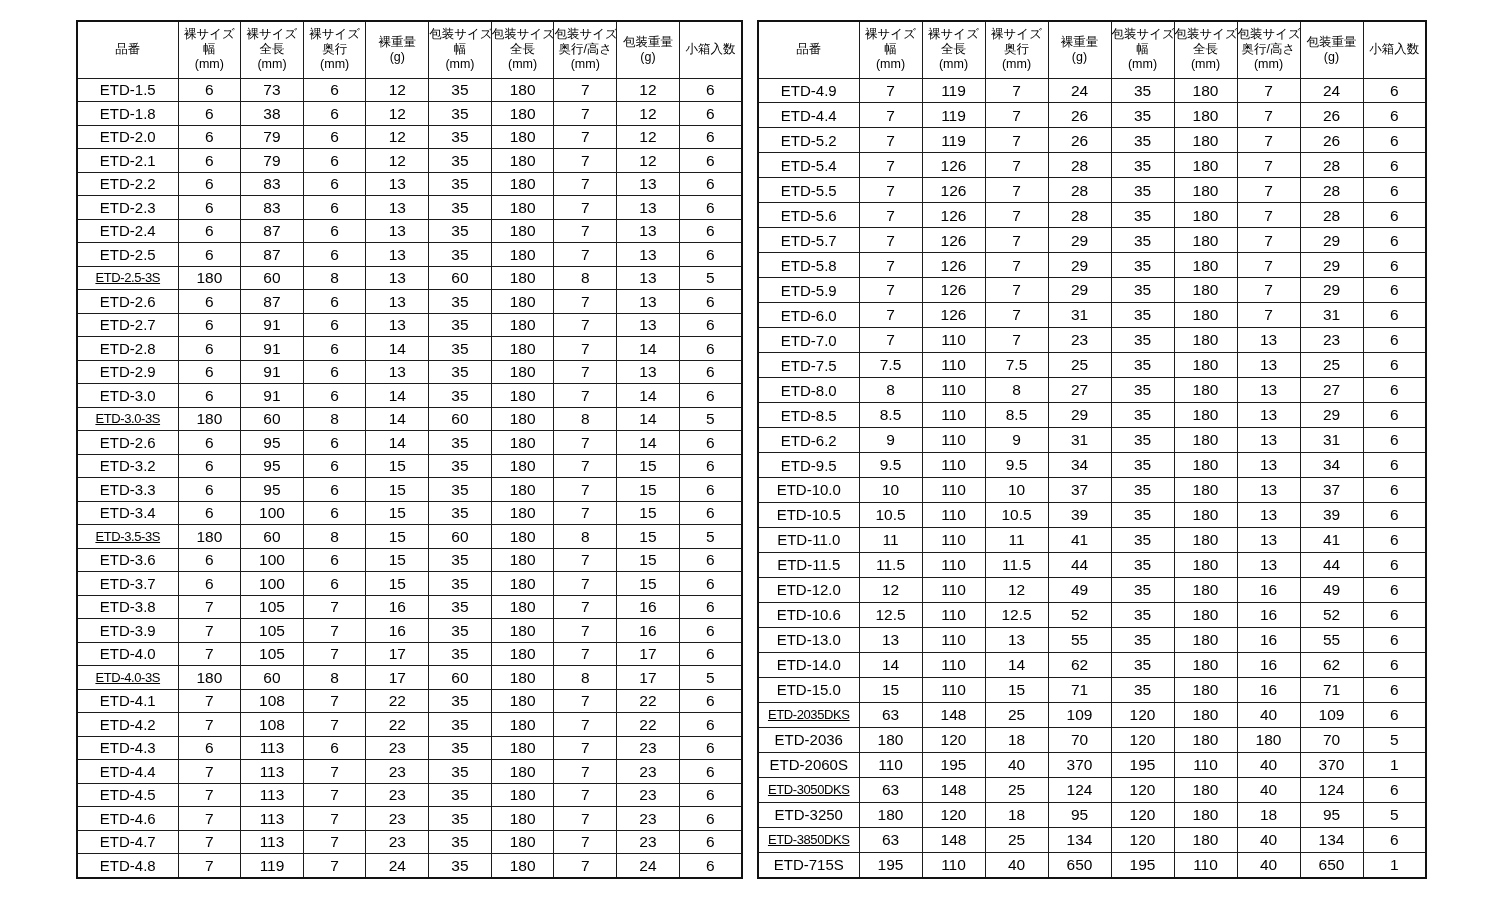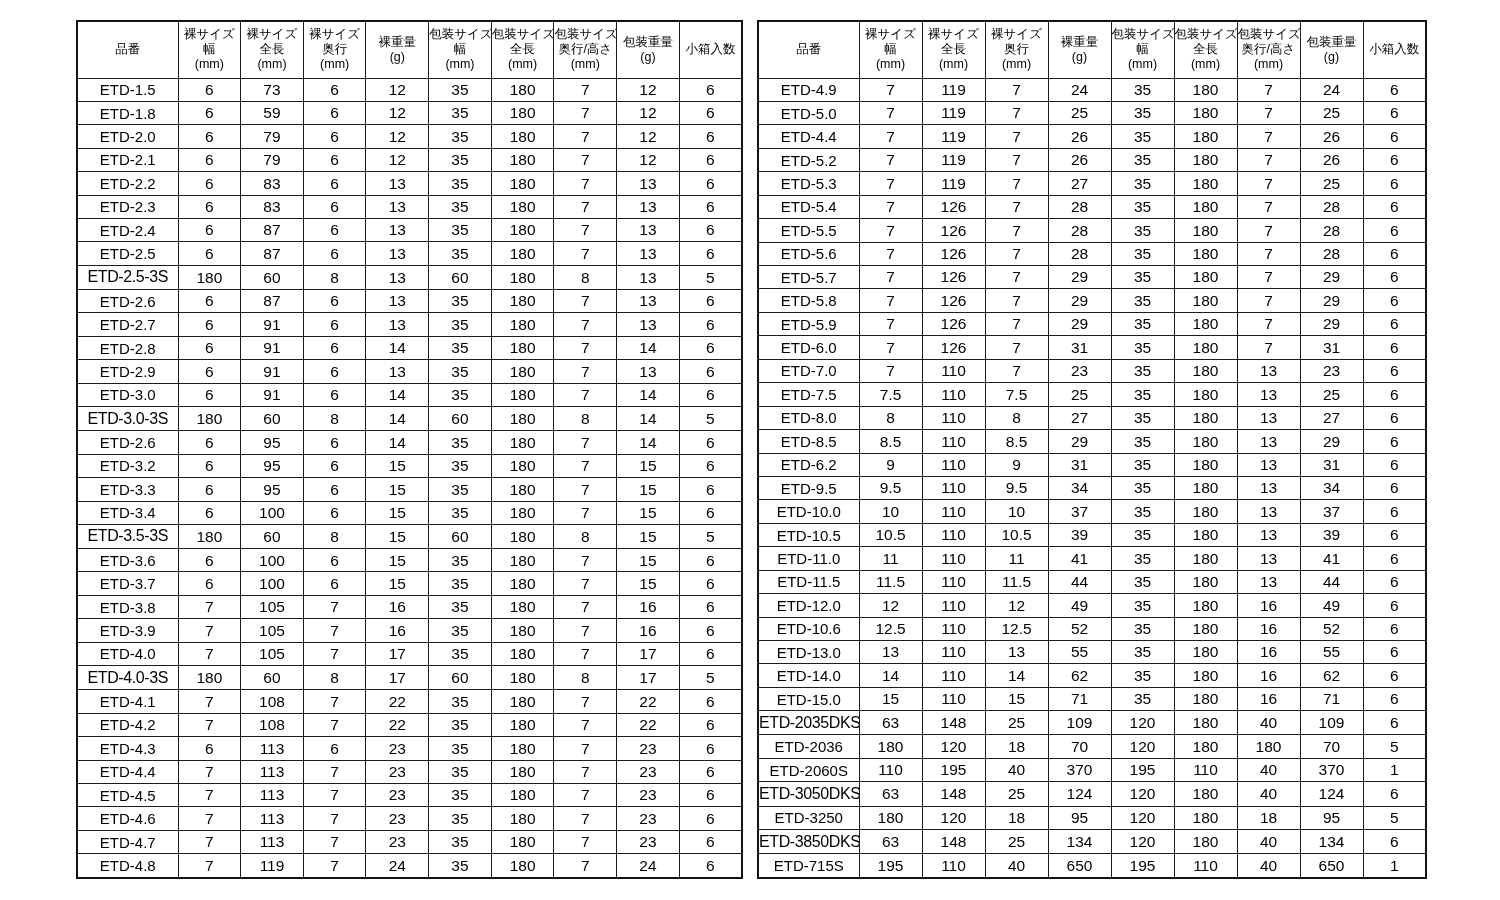--- a/index.html
+++ b/index.html
@@ -24,21 +24,21 @@
   }
   .spec-table thead tr{height:57px;}
   .spec-table th{
     font-weight:normal;font-size:12.5px;line-height:1.22;
   }
   .spec-table td{
     font-size:15.5px;line-height:1;
   }
   .spec-table td.product{font-size:15px;}
   .spec-table td.product.condensed{
-    font-size:16px;letter-spacing:-0.4px;
+    font-size:13px;letter-spacing:-0.4px;text-decoration:underline;
   }
 </style>
 </head>
 <body>
 
 <div class="page">
   <table class="spec-table left">
       <colgroup>
         <col style="width: 101px;">
         <col>
@@ -74,21 +74,21 @@
           <td>12</td>
           <td>35</td>
           <td>180</td>
           <td>7</td>
           <td>12</td>
           <td>6</td>
         </tr>
         <tr>
           <td class="product">ETD-1.8</td>
           <td>6</td>
-          <td>59</td>
+          <td>38</td>
           <td>6</td>
           <td>12</td>
           <td>35</td>
           <td>180</td>
           <td>7</td>
           <td>12</td>
           <td>6</td>
         </tr>
         <tr>
           <td class="product">ETD-2.0</td>
@@ -510,65 +510,41 @@
           <td>119</td>
           <td>7</td>
           <td>24</td>
           <td>35</td>
           <td>180</td>
           <td>7</td>
           <td>24</td>
           <td>6</td>
         </tr>
         <tr>
-          <td class="product">ETD-5.0</td>
+          <td class="product">ETD-4.4</td>
           <td>7</td>
           <td>119</td>
           <td>7</td>
-          <td>25</td>
-          <td>35</td>
-          <td>180</td>
-          <td>7</td>
-          <td>25</td>
-          <td>6</td>
-        </tr>
-        <tr>
-          <td class="product">ETD-4.4</td>
+          <td>26</td>
+          <td>35</td>
+          <td>180</td>
+          <td>7</td>
+          <td>26</td>
+          <td>6</td>
+        </tr>
+        <tr>
+          <td class="product">ETD-5.2</td>
           <td>7</td>
           <td>119</td>
           <td>7</td>
           <td>26</td>
           <td>35</td>
           <td>180</td>
           <td>7</td>
           <td>26</td>
-          <td>6</td>
-        </tr>
-        <tr>
-          <td class="product">ETD-5.2</td>
-          <td>7</td>
-          <td>119</td>
-          <td>7</td>
-          <td>26</td>
-          <td>35</td>
-          <td>180</td>
-          <td>7</td>
-          <td>26</td>
-          <td>6</td>
-        </tr>
-        <tr>
-          <td class="product">ETD-5.3</td>
-          <td>7</td>
-          <td>119</td>
-          <td>7</td>
-          <td>27</td>
-          <td>35</td>
-          <td>180</td>
-          <td>7</td>
-          <td>25</td>
           <td>6</td>
         </tr>
         <tr>
           <td class="product">ETD-5.4</td>
           <td>7</td>
           <td>126</td>
           <td>7</td>
           <td>28</td>
           <td>35</td>
           <td>180</td>

